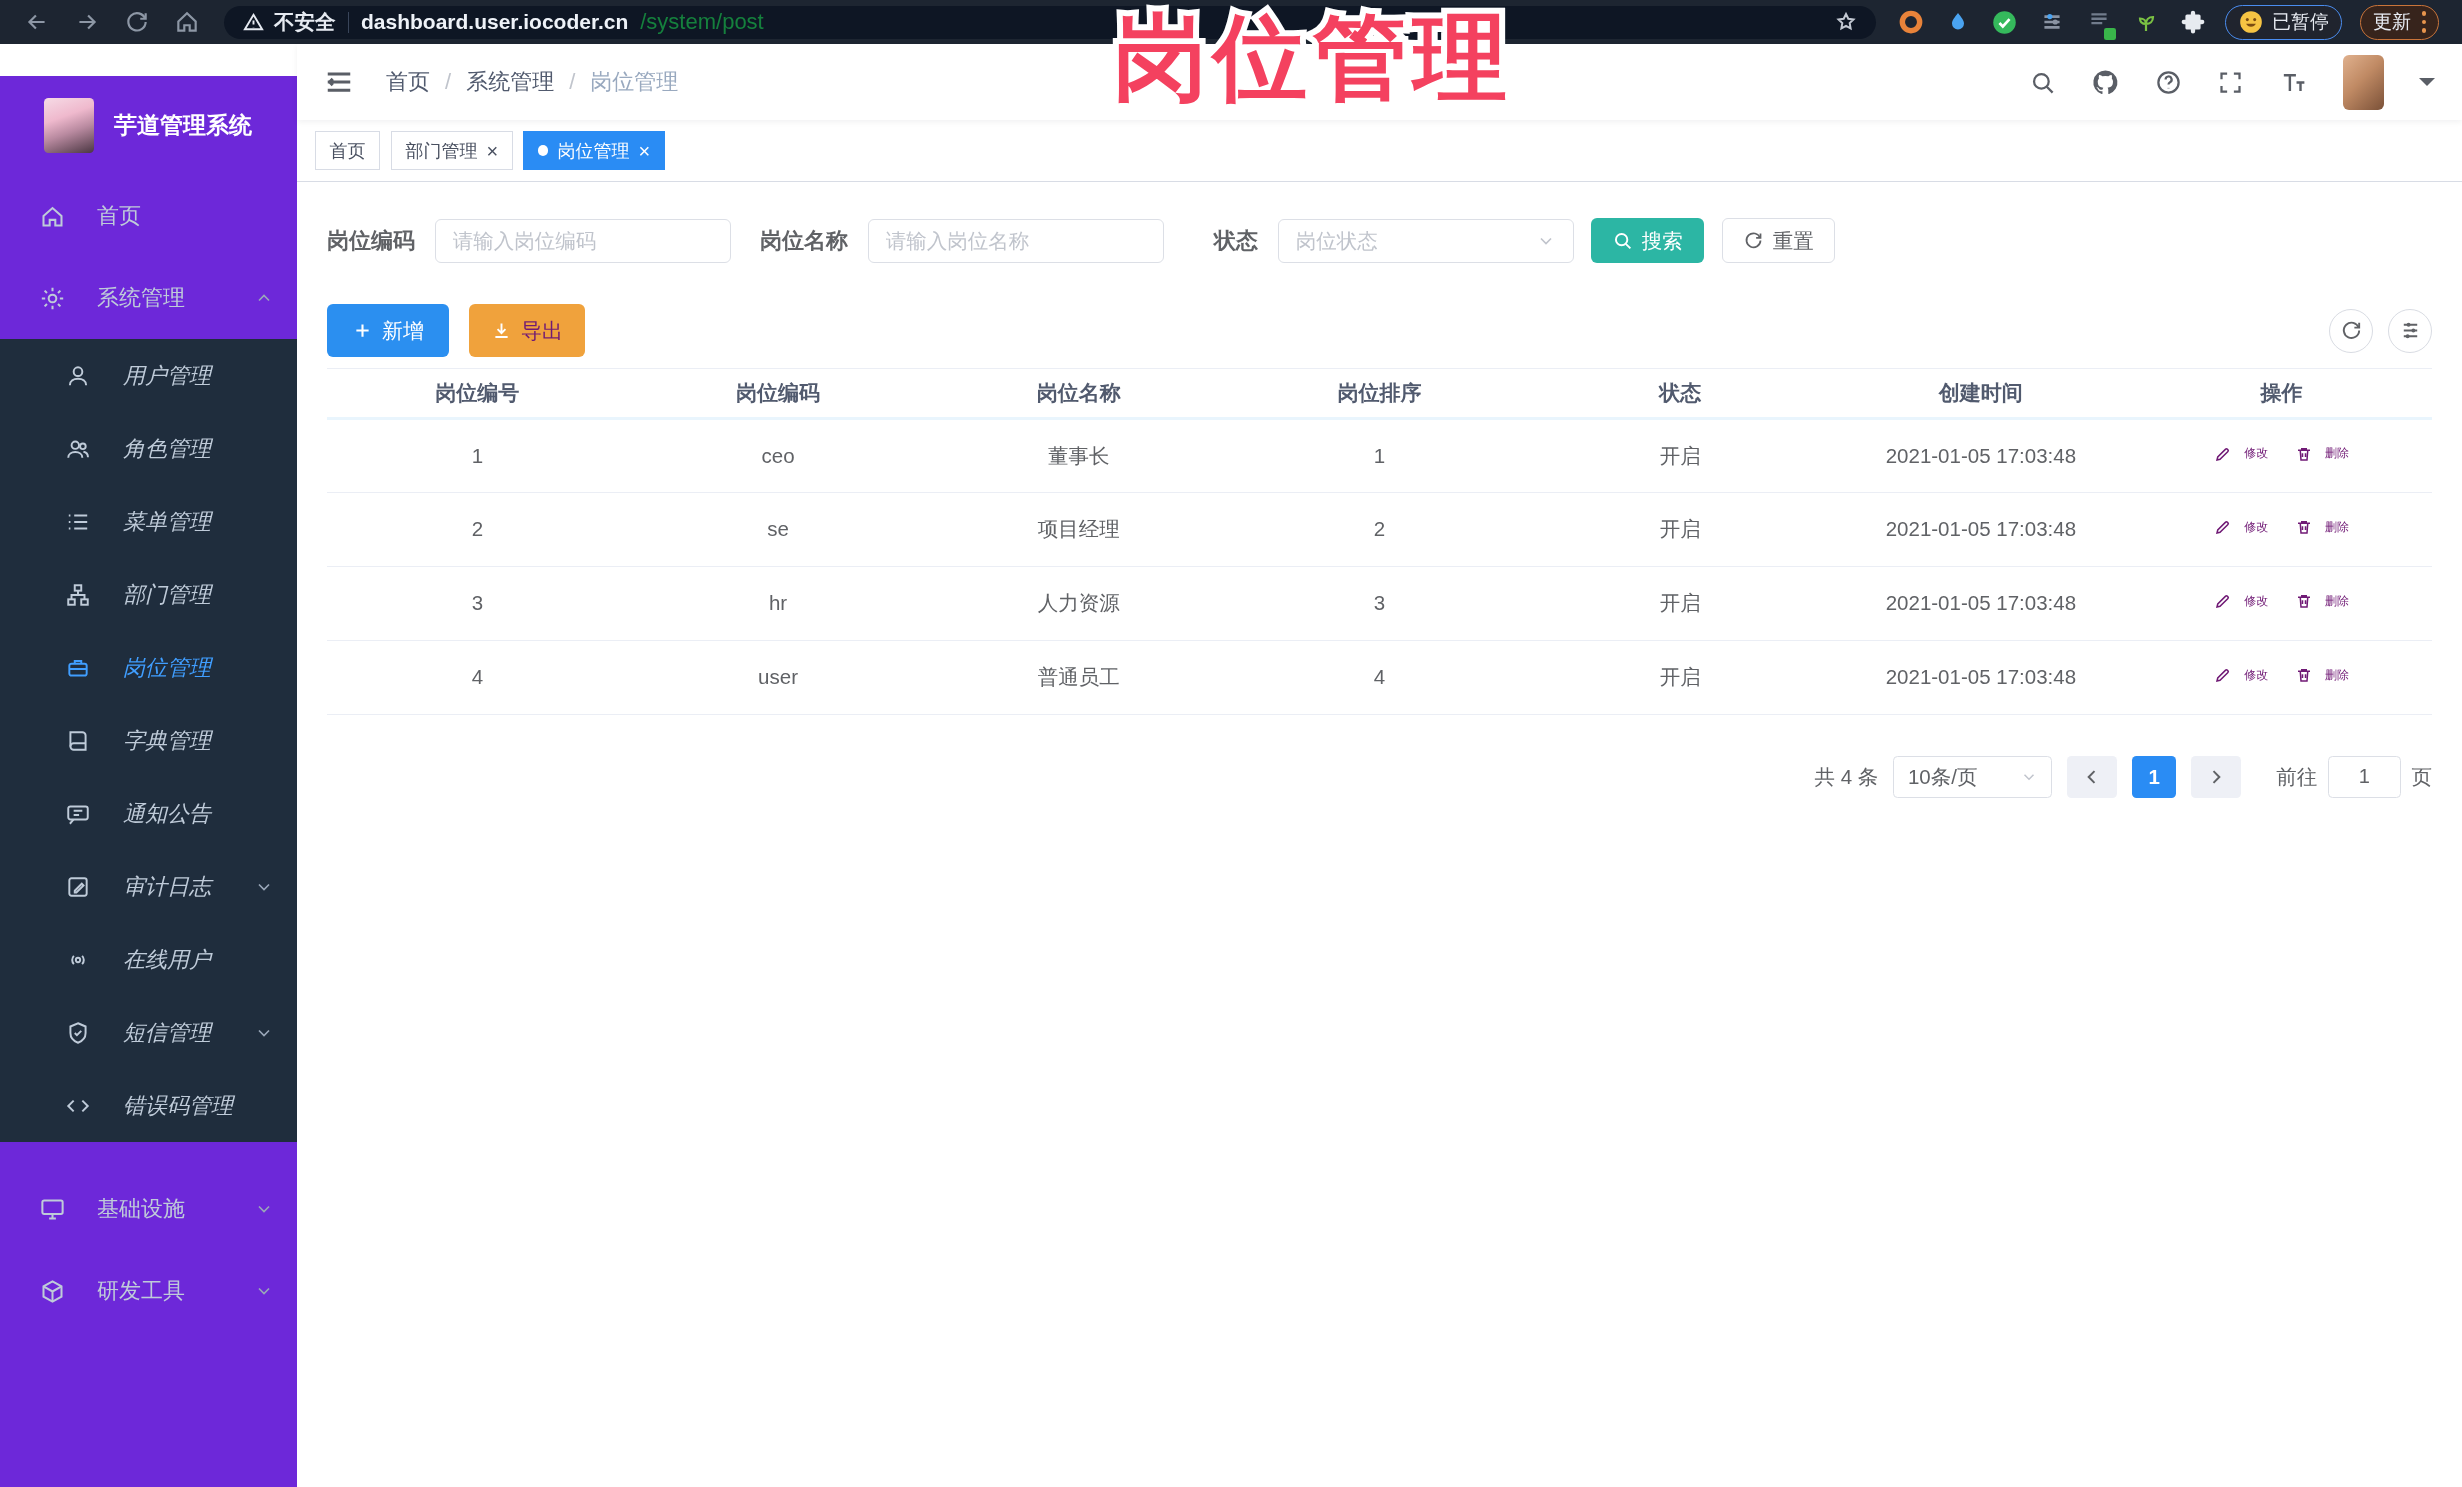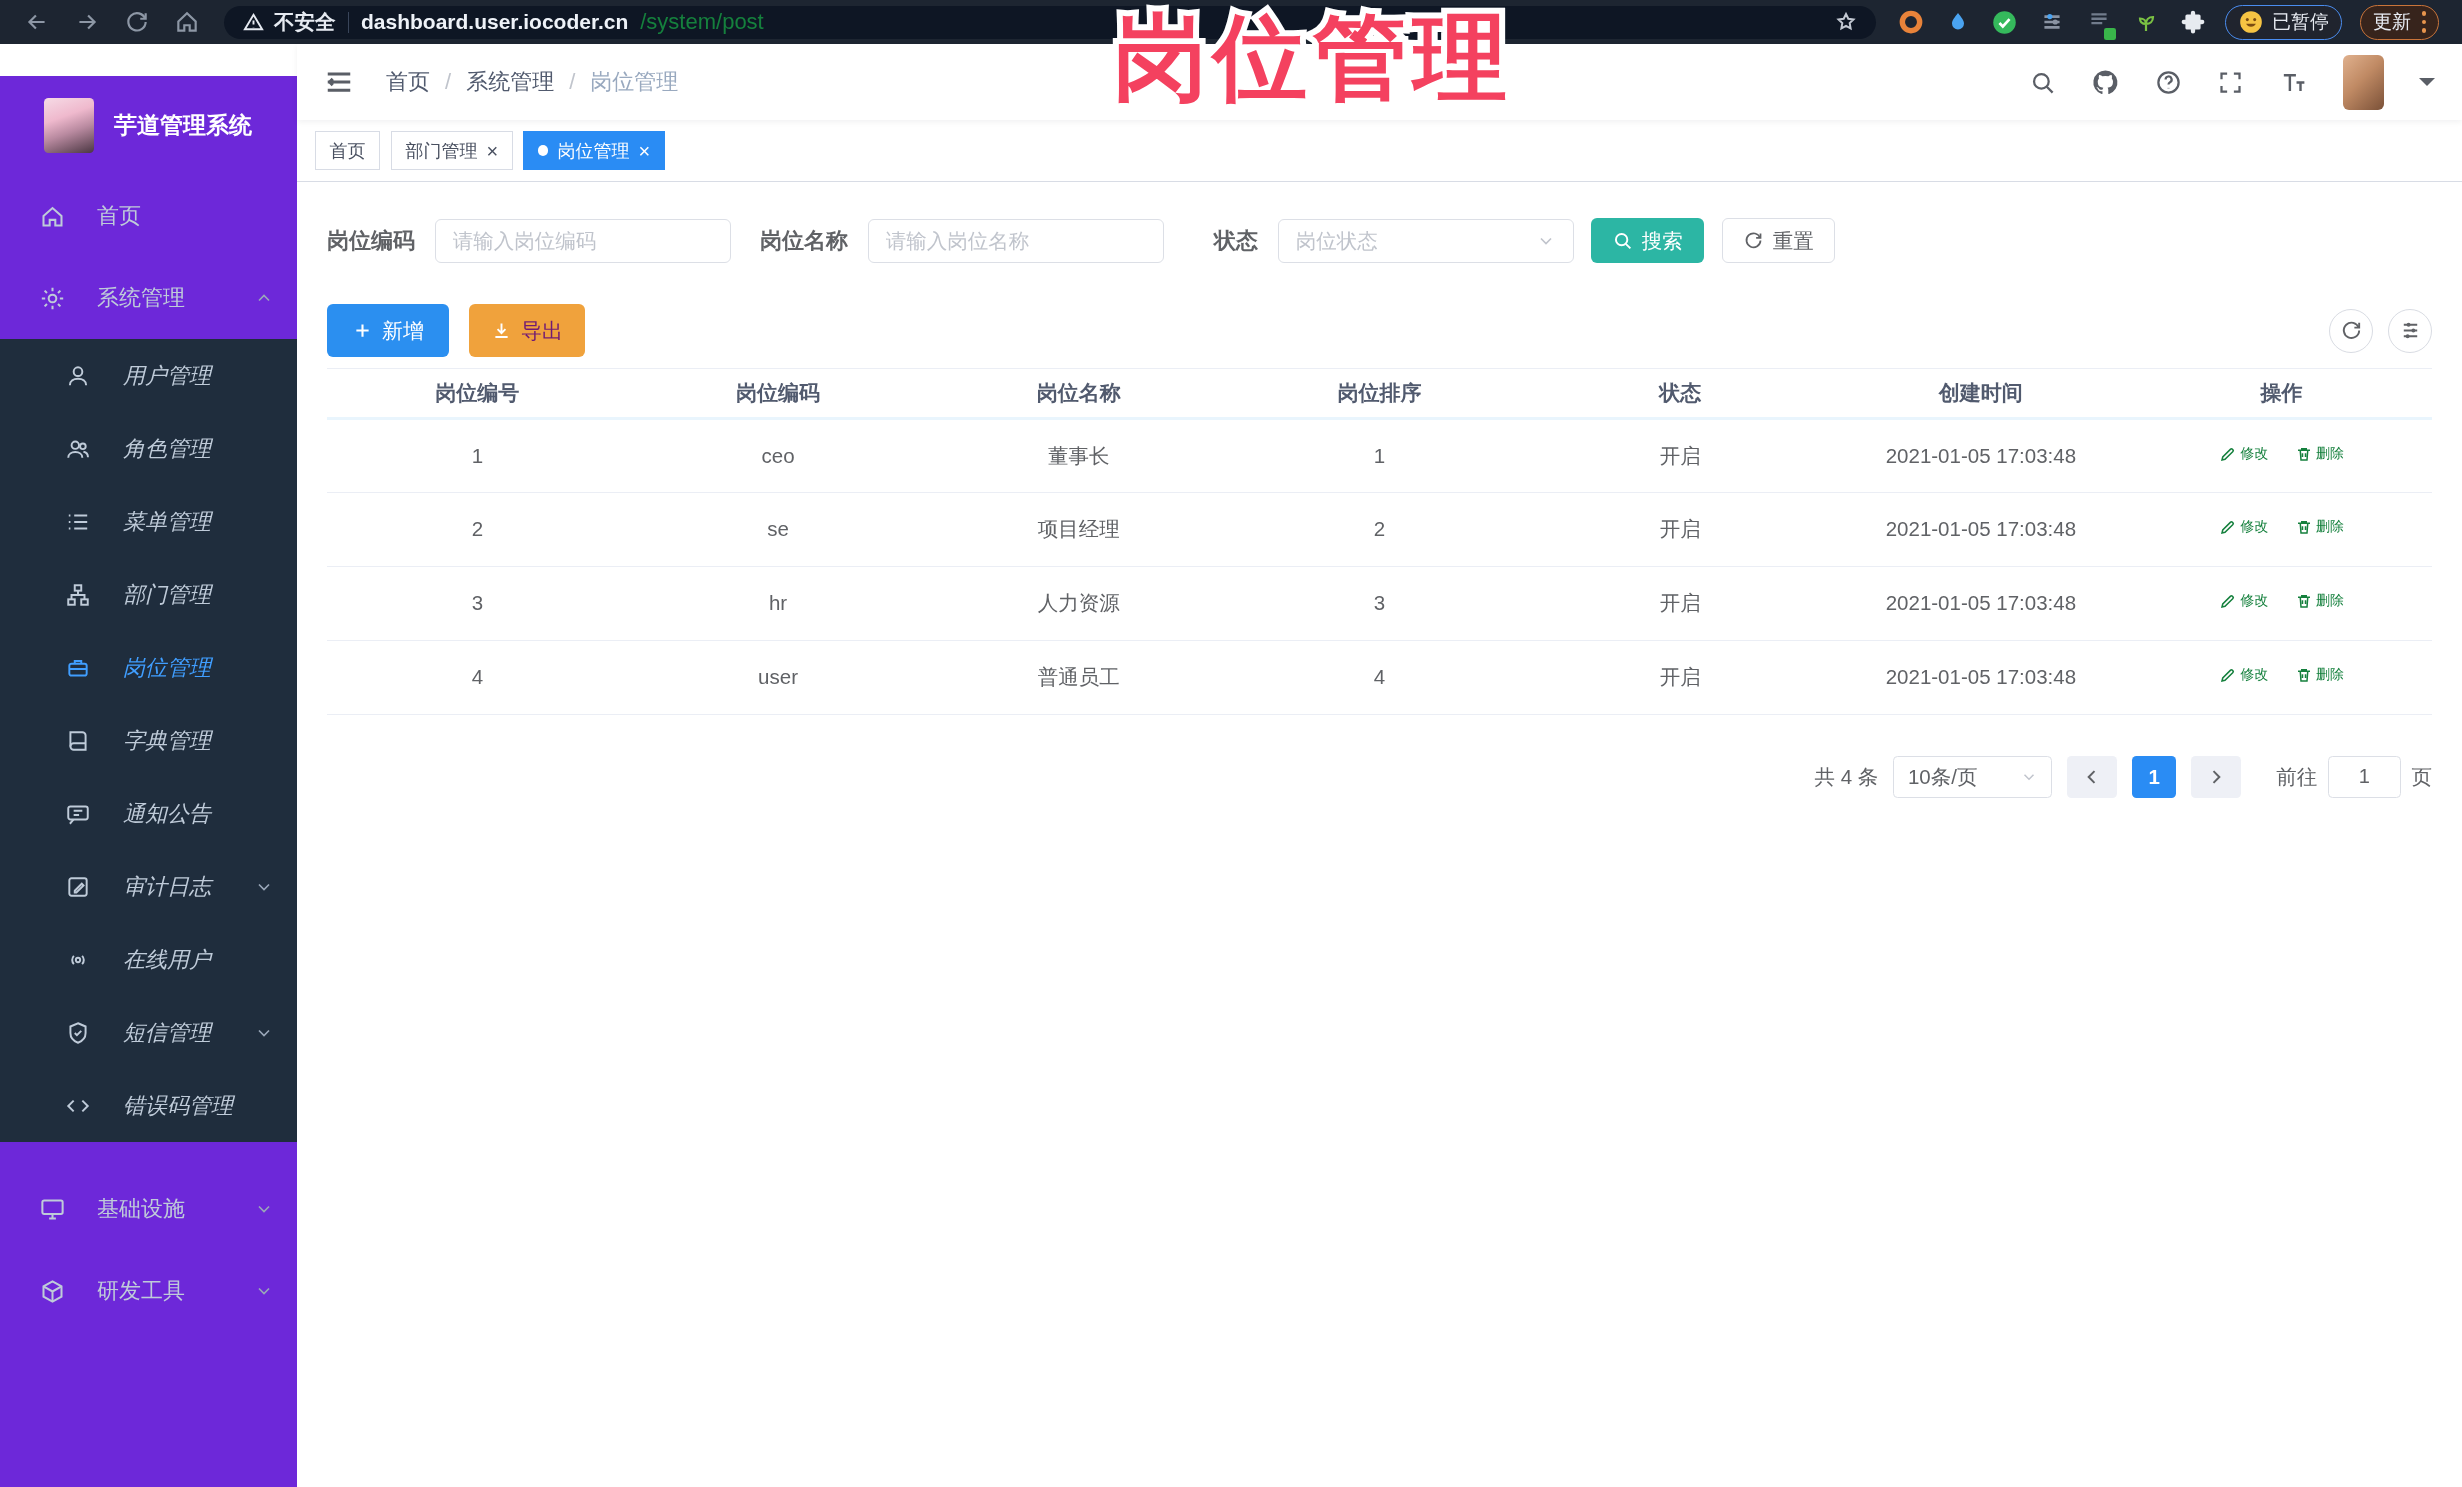--- a/index.html
+++ b/index.html
@@ -82,21 +82,21 @@
 
   .action-row{ margin-top:41px; display:flex; align-items:center; }
   .btn-add{ background:#2b8ff0; color:#fff; height:53px; padding:0 24px; font-size:21px; border-radius:6px; }
   .btn-export{ background:#f0a23c; color:#701a75; height:53px; padding:0 21px; font-size:21px; border-radius:6px; margin-left:20px; }
   .tool-circles{ margin-left:auto; display:flex; gap:15px; }
   .circle-btn{ width:44px; height:44px; border-radius:50%; border:0.8px solid #d9dce3; background:#fff; display:flex; align-items:center; justify-content:center; color:#606266; cursor:pointer; }
 
   table.grid{ margin-top:10.6px; width:100%; border-collapse:collapse; table-layout:fixed; border-top:0.8px solid #ebeef5; }
   table.grid thead th{ height:50px; font-size:21px; color:#515a6e; font-weight:bold; text-align:center; border-bottom:3px solid #e9f5fd; }
   table.grid tbody td{ height:74px; text-align:center; font-size:20.5px; color:#606266; border-bottom:0.8px solid #ebeef5; }
-  .op-link{ color:#15803d; font-size:14px; display:inline-flex; align-items:center; gap:3px; margin:0 10.6px; cursor:pointer; }
+  .op-link{ color:#701a75; font-size:12px; display:inline-flex; align-items:center; gap:12px; margin:0 10.6px; cursor:pointer; }
   .op-link .ic{ width:18px; }
 
   .pagination{ margin-top:41px; display:flex; justify-content:flex-end; align-items:center; gap:15px; font-size:20.5px; color:#606266; }
   .page-size{ width:159px; height:42px; border:0.8px solid #dcdfe6; border-radius:4.5px; display:flex; align-items:center; justify-content:space-between; padding:0 13.6px; color:#606266; cursor:pointer; background:#fff; }
   .page-btn{ min-width:50px; height:42px; background:#eef0f6; border-radius:4.5px; display:flex; align-items:center; justify-content:center; color:#606266; cursor:pointer; }
   .page-cur{ min-width:44px; height:42px; background:#2a8cf4; color:#fff; border-radius:4.5px; display:flex; align-items:center; justify-content:center; font-weight:bold; }
   .goto-group{ display:flex; align-items:center; gap:10.6px; margin-left:20px; }
   .goto-input{ width:73px; height:42px; border:0.8px solid #dcdfe6; border-radius:4.5px; text-align:center; font-size:20px; color:#606266; outline:none; }
 
   

